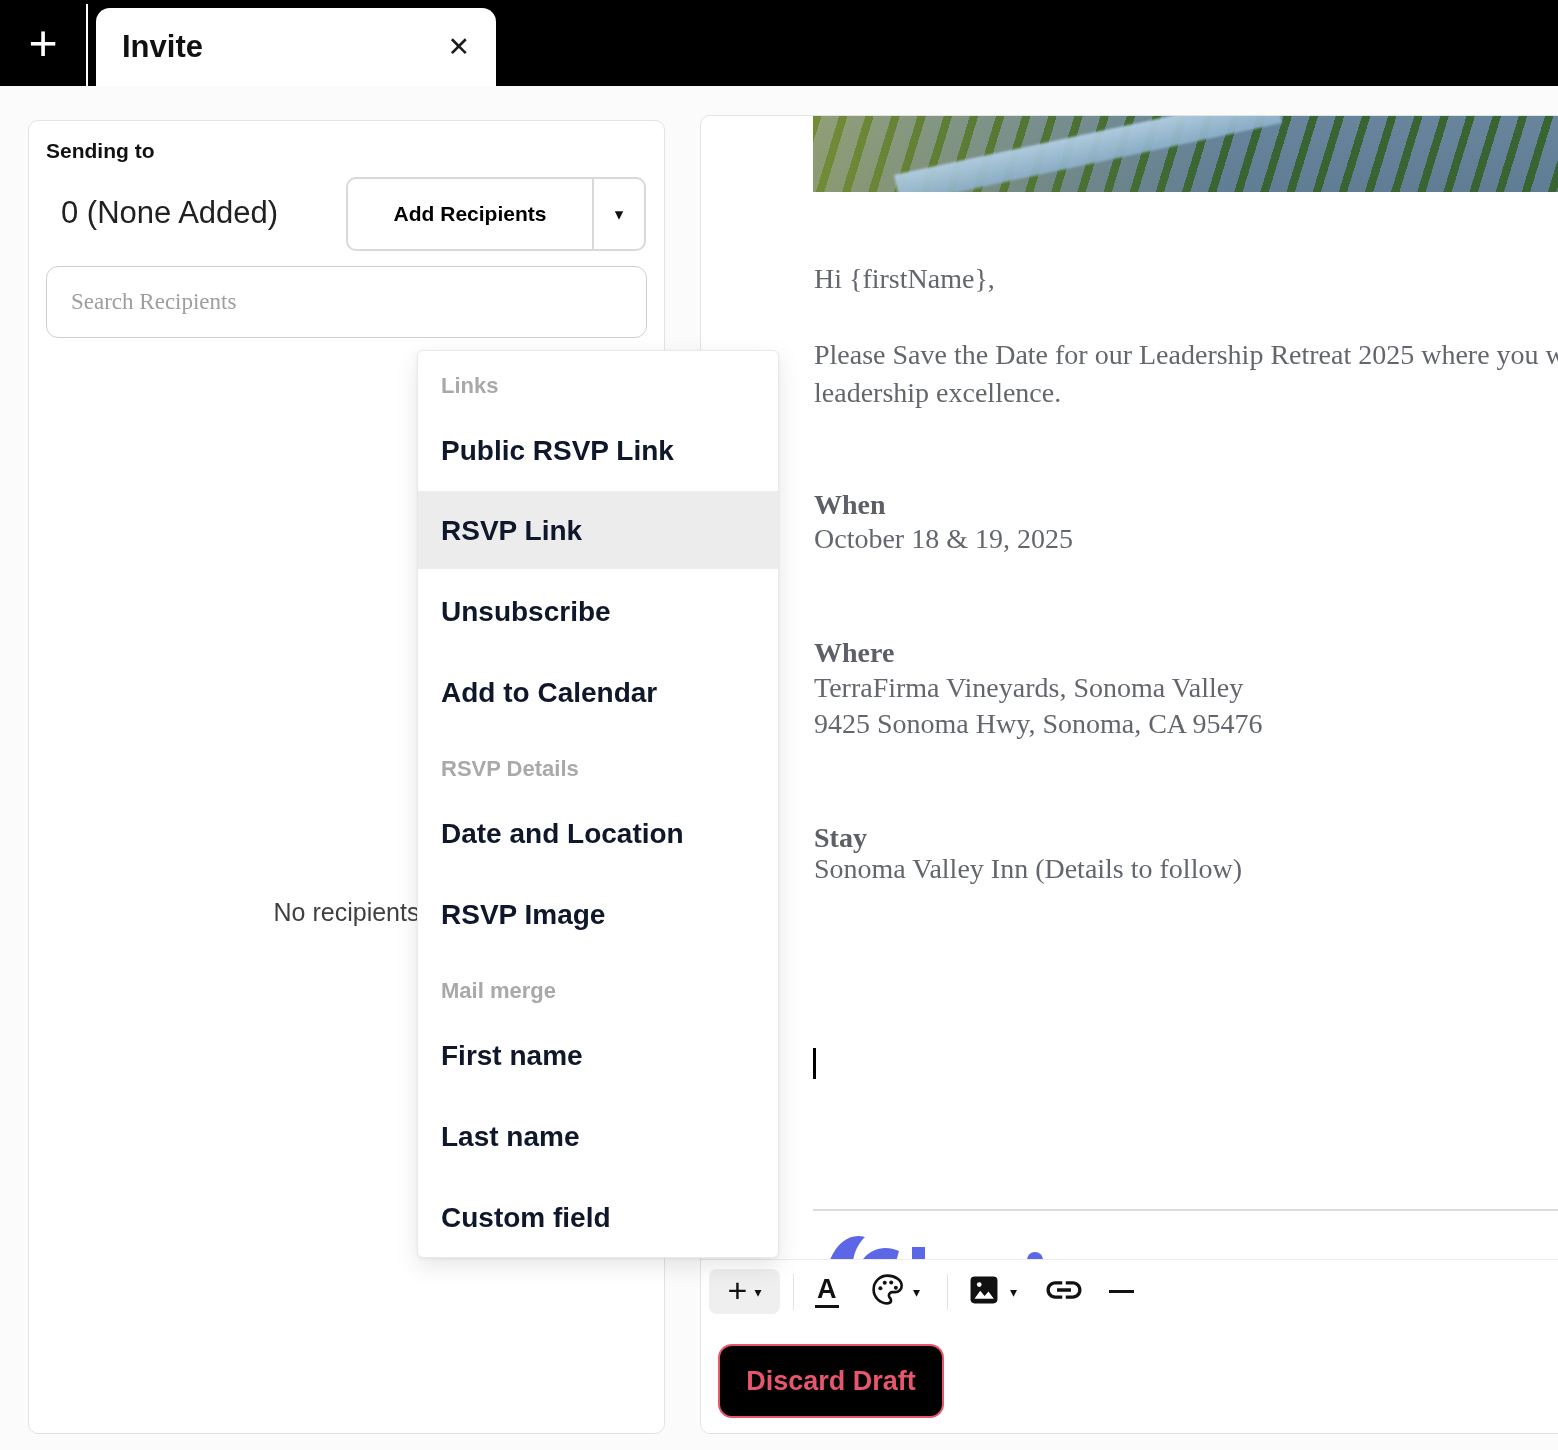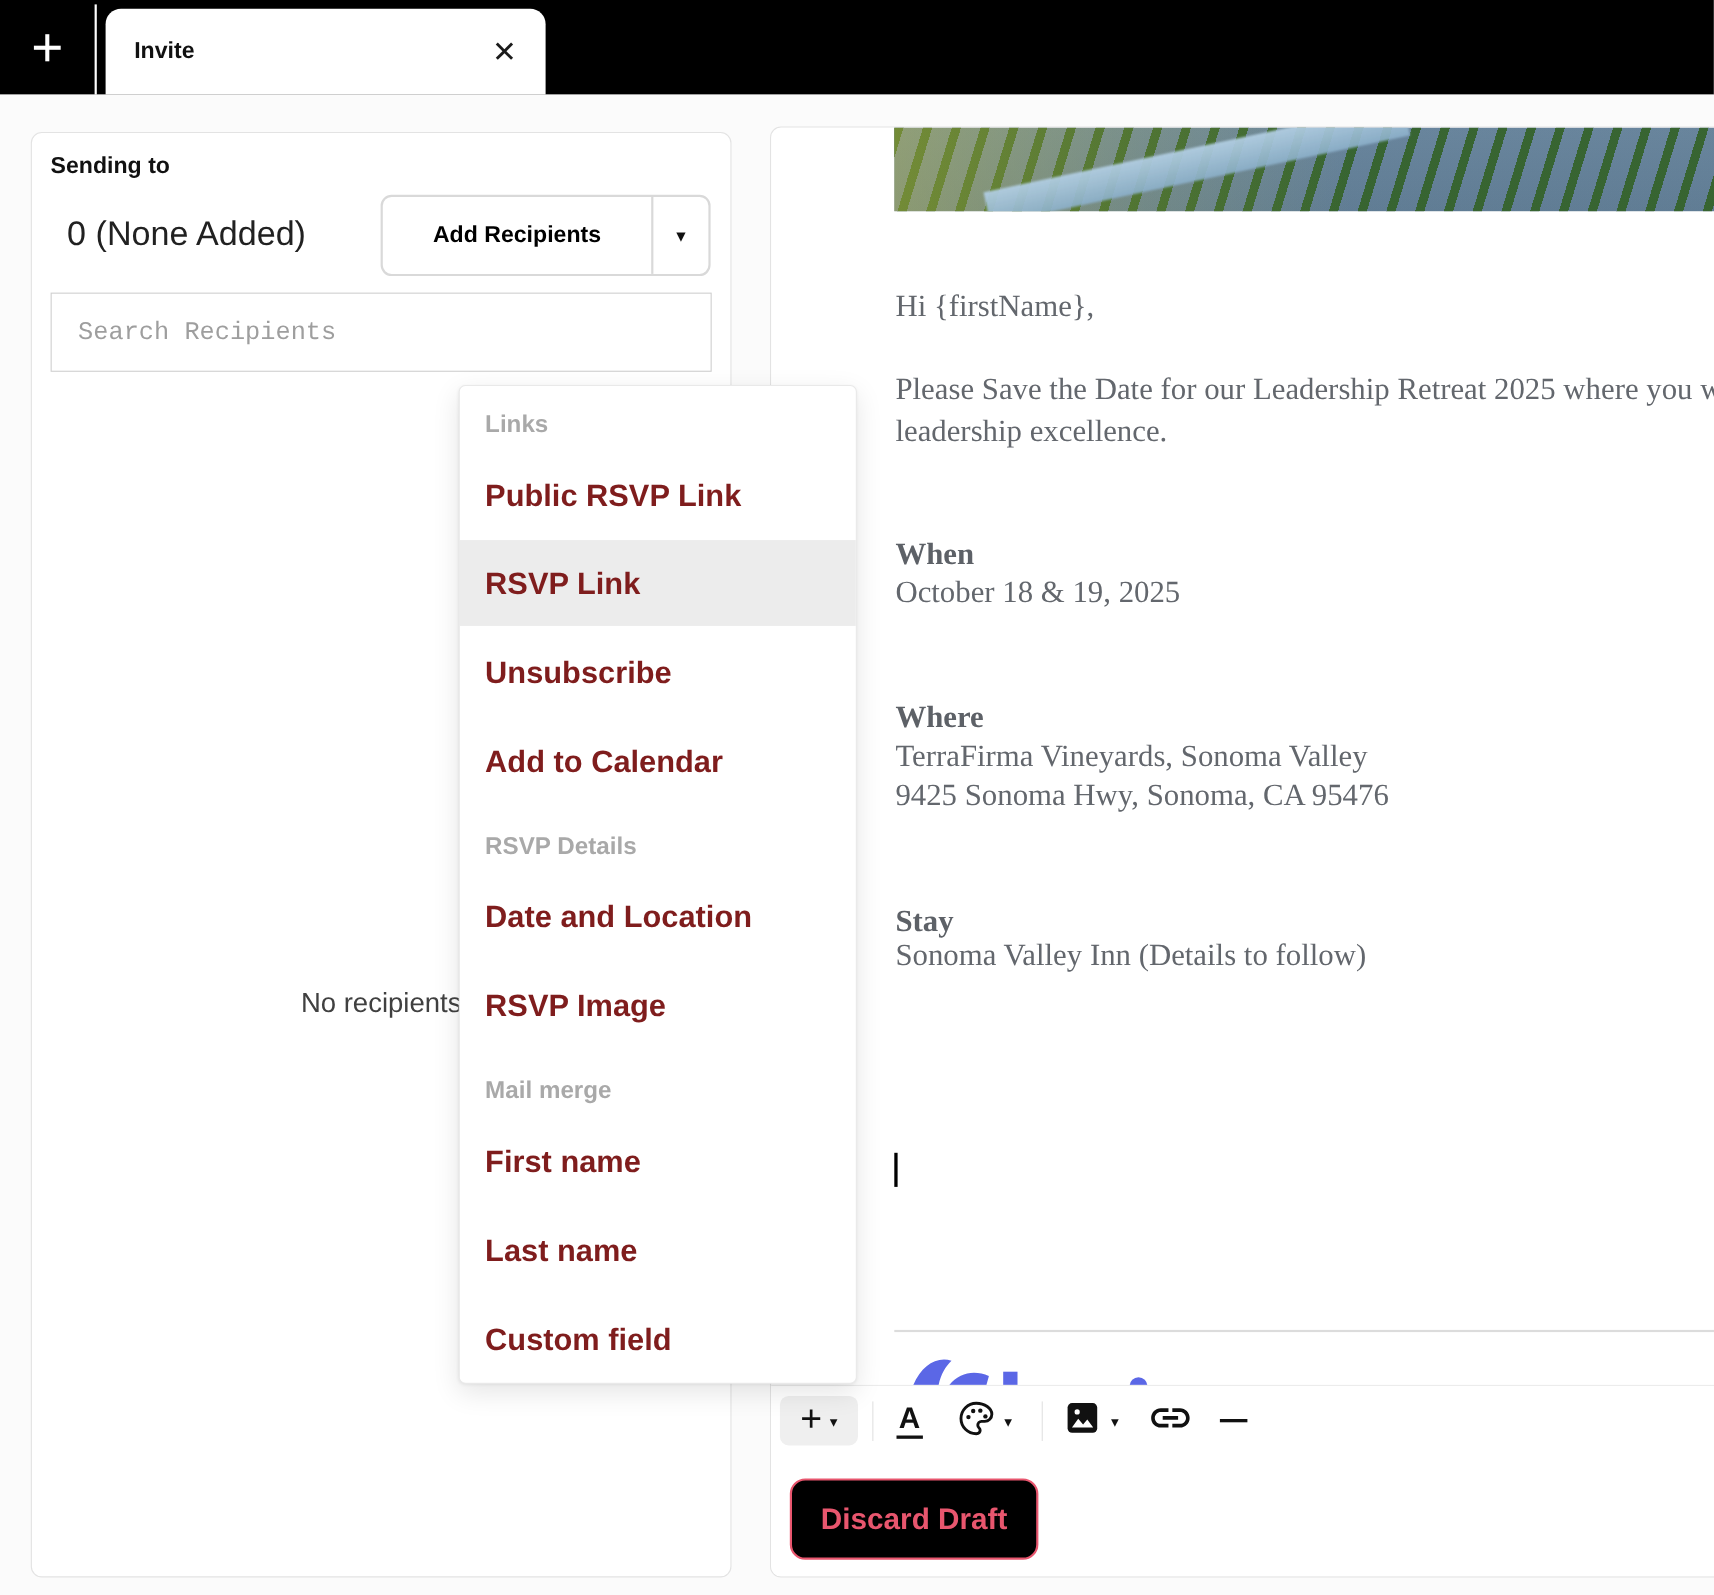--- a/index.html
+++ b/index.html
@@ -6,40 +6,40 @@
   html,body { width:1558px; height:1450px; overflow:hidden; background:#fbfbfb;
               font-family:"Liberation Sans", sans-serif; }
 
   
   .topbar { position:absolute; left:0; top:0; width:1558px; height:86px; background:#000; }
   .newtab { position:absolute; left:8px; top:0; width:70px; height:86px; display:flex;
             align-items:center; justify-content:center; color:#fff; font-size:50px; font-weight:300; cursor:pointer; }
   .bar-sep { position:absolute; left:86px; top:4px; width:2px; height:82px; background:#fff; }
   .tab { position:absolute; left:96px; top:8px; width:400px; height:78px; background:#fff;
          border-radius:14px 14px 0 0; display:flex; align-items:center; padding:0 26px; }
-  .tab-title { font-size:21px; font-weight:700; color:#111; }
+  .tab-title { font-size:31px; font-weight:700; color:#111; }
   .tab-close { margin-left:auto; font-size:27px; color:#1a1a1a; cursor:pointer; line-height:1; }
 
   
   .main { position:absolute; left:0; top:86px; width:1558px; height:1364px; background:#fbfbfb; }
 
   
   .card-left { position:absolute; left:28px; top:34px; width:637px; height:1314px; background:#fff;
                border:1px solid #e3e3e3; border-radius:10px; }
   .sending-to { position:absolute; left:17px; top:18px; font-size:21px; font-weight:700; color:#111; }
   .count-text { position:absolute; left:32px; top:74px; font-size:31px; color:#212121; }
   .add-btn { position:absolute; left:317px; top:56px; width:300px; height:74px; border:2px solid #d9d9d9;
              border-radius:10px; background:#fff; display:flex; align-items:stretch; cursor:pointer; }
   .add-btn-main { width:244px; display:flex; align-items:center; justify-content:center;
                   font-size:21px; font-weight:700; color:#000000; }
   .add-btn-caret { flex:1; border-left:2px solid #d9d9d9; display:flex; align-items:center;
                    justify-content:center; font-size:17px; color:#111; }
   .search-input { position:absolute; left:17px; top:145px; width:601px; height:72px; border:1px solid #cfcfcf;
-                  border-radius:0; padding:0 24px; font-size:23px; color:#333; background:#fff;
-                  font-family:Liberation Mono, monospace; outline:none; }
+                  border-radius:12px; padding:0 24px; font-size:23px; color:#333; background:#fff;
+                  font-family:Liberation Serif, serif; outline:none; }
   .search-input::placeholder { color:#9e9e9e; }
   .empty-text { position:absolute; left:0; top:777px; width:100%; text-align:center;
                 font-size:25px; color:#404040; }
 
   
   .card-right { position:absolute; left:700px; top:29px; width:870px; height:1319px; background:#fff;
                 border:1px solid #e3e3e3; border-radius:10px; overflow:hidden; }
   .hero { position:absolute; left:112px; top:0; width:758px; height:76px; overflow:hidden;
           background:
             linear-gradient(90deg, rgba(205,198,62,0.40), rgba(205,198,62,0.16) 30%, rgba(205,198,62,0) 55%),
@@ -71,21 +71,21 @@
   .minus-glyph { position:absolute; left:408px; top:30px; width:25px; height:3px; background:#111; cursor:pointer; }
   .discard-btn { position:absolute; left:17px; top:84px; width:226px; height:74px; background:#000000;
                  border:2.5px solid #e8566e; border-radius:14px; color:#e8566e; font-size:27px;
                  font-weight:700; display:flex; align-items:center; justify-content:center; cursor:pointer; }
 
   
   .menu { position:absolute; left:417px; top:264px; width:362px; height:908px; background:#fff;
           border:1px solid #e9e9e9; border-radius:6px; z-index:50;
           box-shadow:0 8px 24px rgba(0,0,0,0.10), 0 1px 3px rgba(0,0,0,0.06); }
   .menu-hl { position:absolute; left:0; top:140px; width:100%; height:78px; background:#ececec; }
-  .mi { position:absolute; left:23px; font-size:28px; font-weight:700; color:#7f1d1d; line-height:34px;
+  .mi { position:absolute; left:23px; font-size:28px; font-weight:700; color:#0f172a; line-height:34px;
         white-space:nowrap; cursor:pointer; }
   .mh { position:absolute; left:23px; font-size:22px; font-weight:700; color:#a9a9a9; line-height:27px;
         white-space:nowrap; }
 </style>
 </head>
 <body>
 
 <div class="topbar">
   <div class="newtab">+</div>
   <div class="bar-sep"></div>

